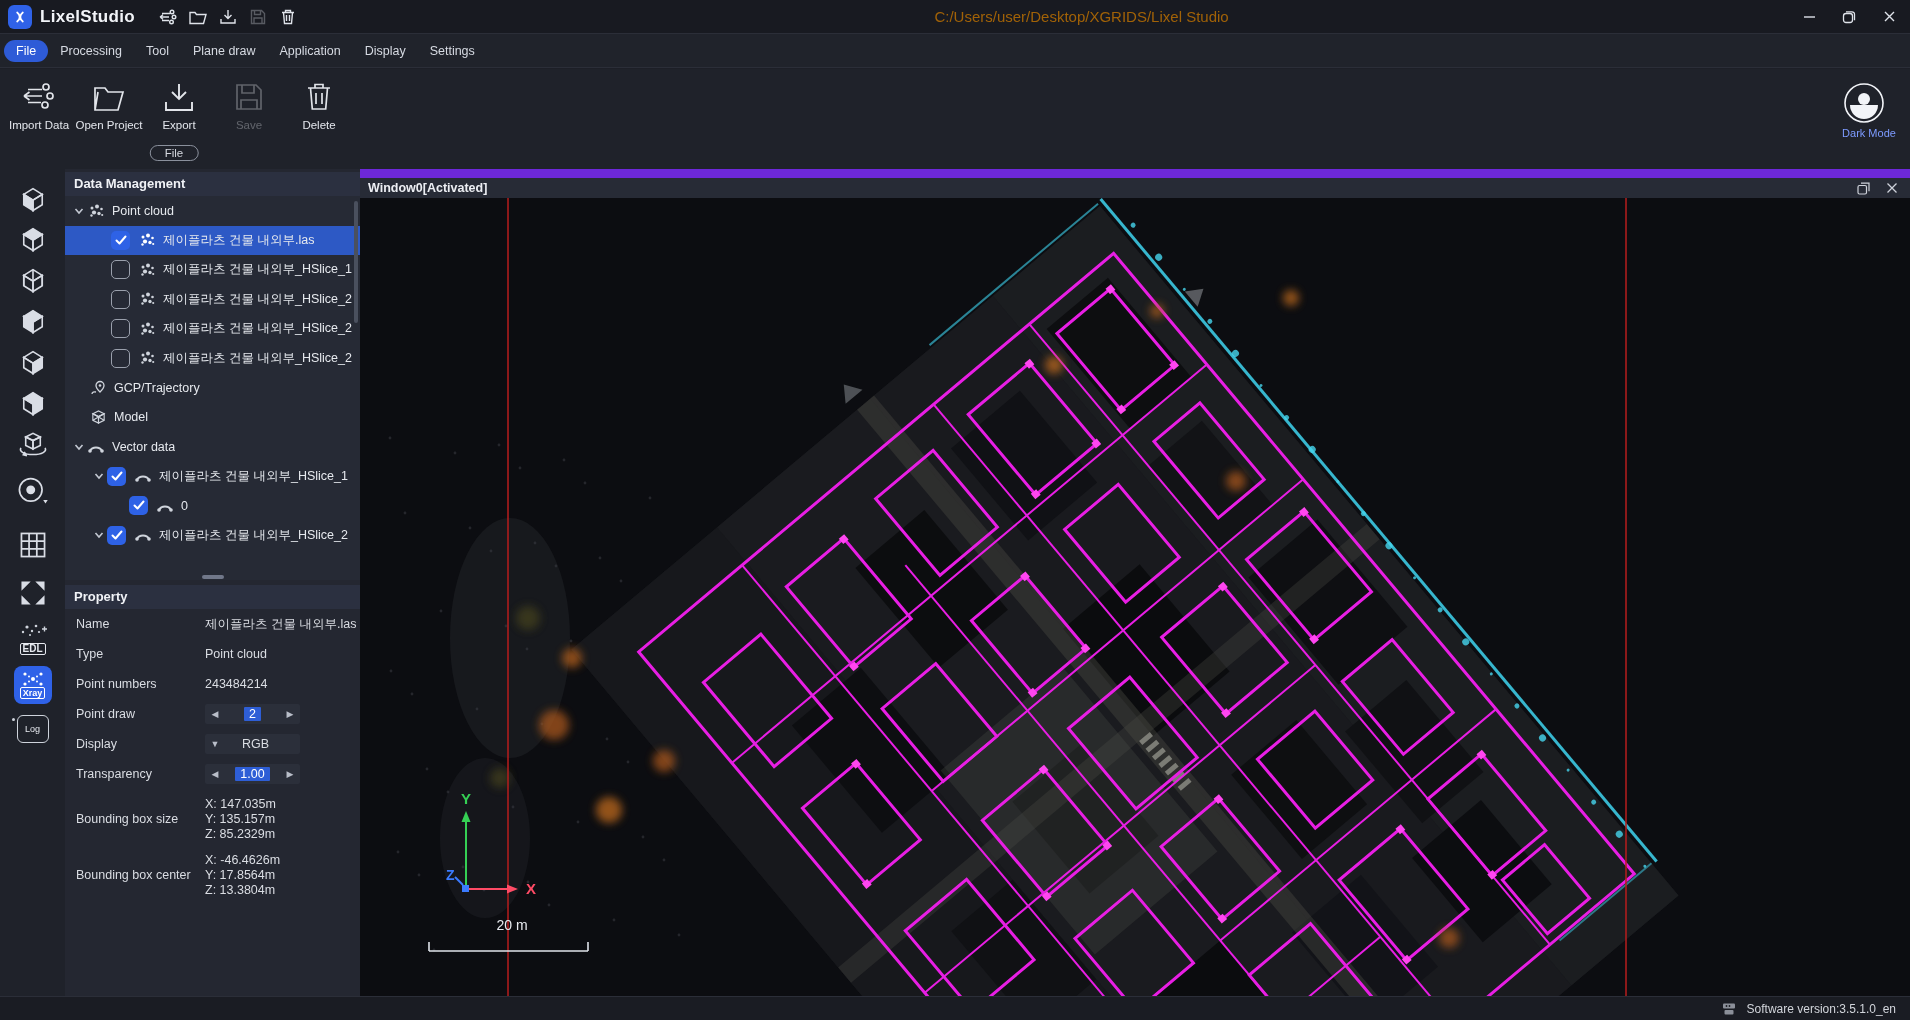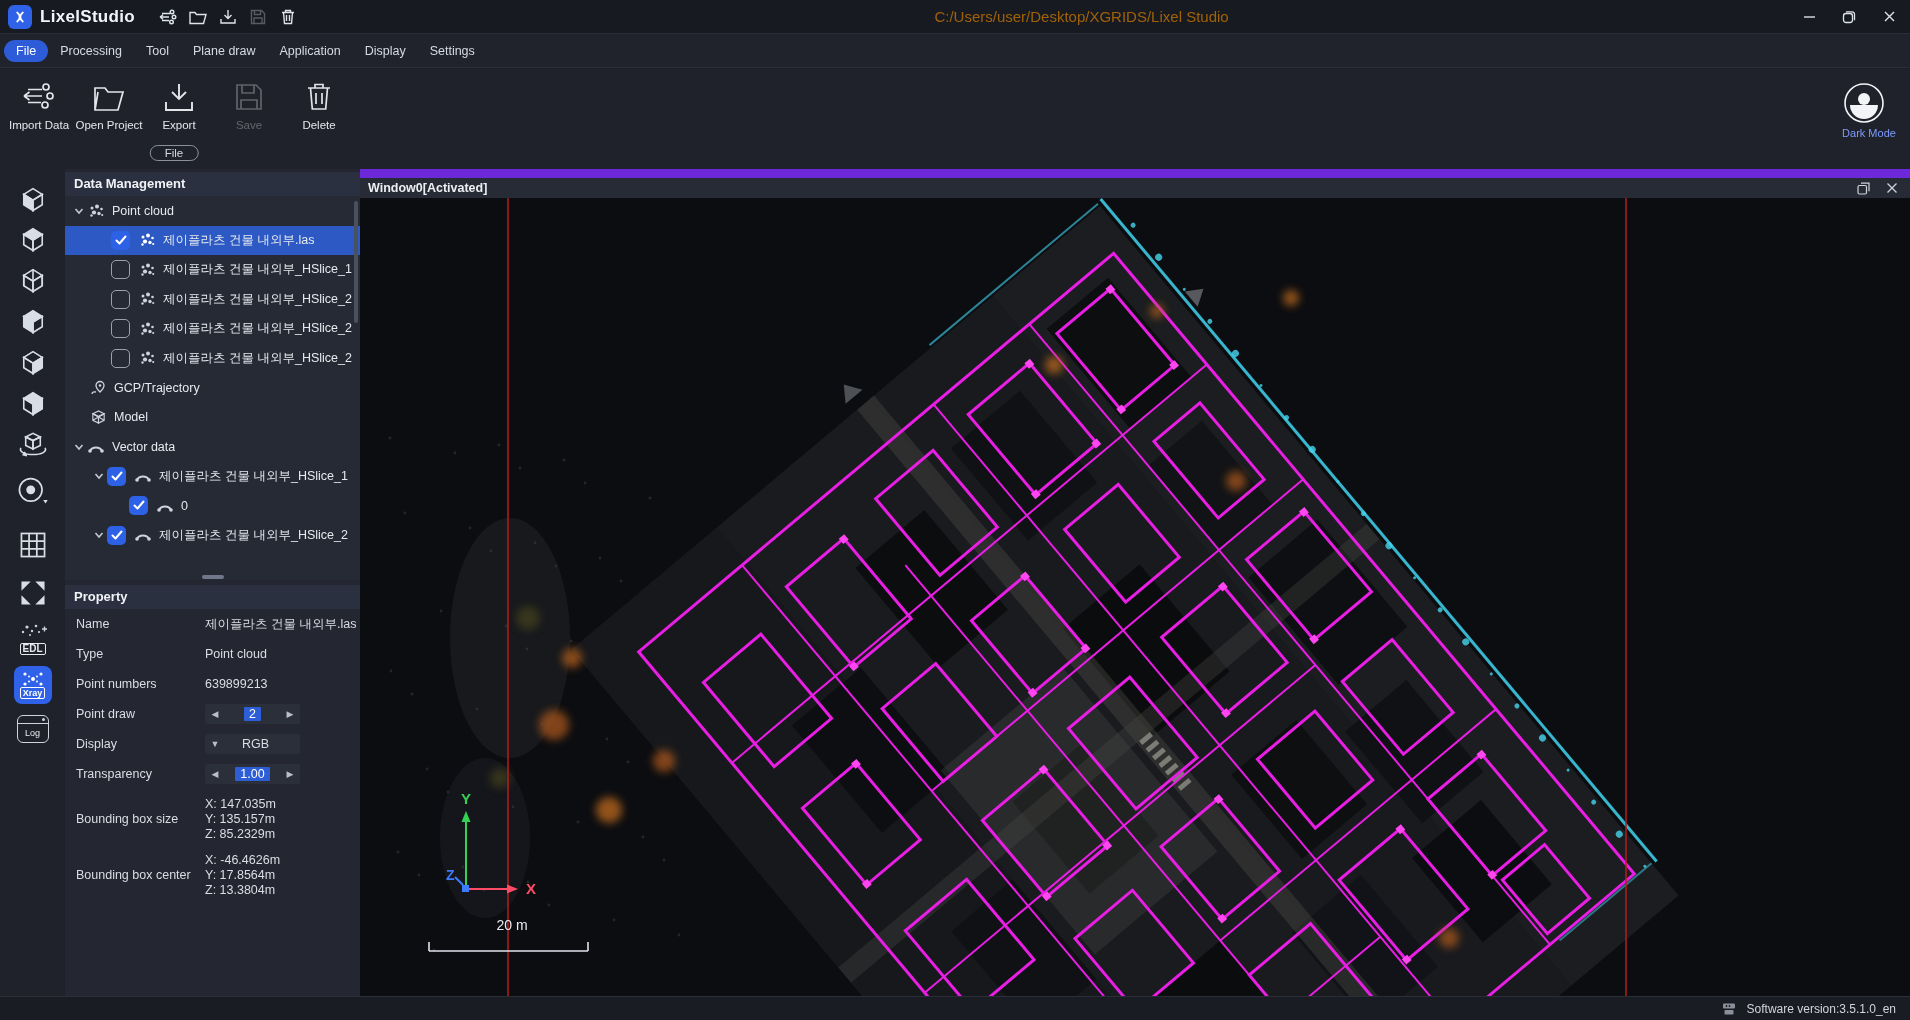--- a/index.html
+++ b/index.html
@@ -38,21 +38,21 @@
   .darkmode .dlbl{font-size:11px;color:#7d9bff;margin-top:2px;}
   
   .sidestrip{position:absolute;left:0;top:169px;width:65px;bottom:23px;background:#1f222a;}
   .tool{position:absolute;left:50%;transform:translate(-50%,-50%);cursor:pointer;}
   .xraybox{width:38px;height:38px;background:#2f62e8;border-radius:8px;display:flex;flex-direction:column;
            align-items:center;justify-content:center;}
   .xraylbl{font-size:9px;font-weight:bold;color:#fff;border:1px solid #fff;border-radius:2px;padding:0 2px;line-height:10px;}
   .edllbl{font-size:10px;font-weight:bold;color:#e7eaf0;border:1.5px solid #e7eaf0;border-radius:2px;
           padding:0 2px;line-height:10px;display:inline-block;}
   .loglbl{font-size:9px;color:#e7eaf0;line-height:10px;}
-  .logbox{width:30px;height:26px;border:1.5px solid #cfd4dc;border-radius:6px;display:flex;flex-direction:column;}
+  .logbox{width:30px;height:26px;border:1.5px solid #cfd4dc;border-radius:6px;display:flex;flex-direction:row;}
   .logtop{height:7px;border-bottom:1.5px solid #cfd4dc;position:relative;}
   .logtop:after{content:"";position:absolute;right:3px;top:2px;width:3px;height:3px;background:#cfd4dc;border-radius:50%;}
   .logbot{flex:1;display:flex;align-items:center;justify-content:center;}
   
   .panels{position:absolute;left:65px;top:169px;width:295px;bottom:23px;background:#242731;}
   .phead{position:absolute;left:0;width:100%;height:24px;background:#2b3040;font-size:13px;font-weight:bold;
          line-height:24px;padding-left:9px;box-sizing:border-box;color:#f0f2f6;}
   .tree{position:absolute;left:0;top:27px;width:100%;height:384px;background:#262a35;overflow:hidden;}
   .trow{height:29.5px;display:flex;align-items:center;font-size:12.5px;color:#e6e9ee;cursor:pointer;
         box-sizing:border-box;white-space:nowrap;overflow:hidden;}
@@ -534,21 +534,21 @@
       <div class="prow">
         <span class="plbl">Name</span>
         <span class="pval">제이플라츠 건물 내외부.las</span>
       </div>
       <div class="prow">
         <span class="plbl">Type</span>
         <span class="pval">Point cloud</span>
       </div>
       <div class="prow">
         <span class="plbl">Point numbers</span>
-        <span class="pval">639899213</span>
+        <span class="pval">243484214</span>
       </div>
       <div class="prow">
         <span class="plbl">Point draw</span>
         <div class="stepper">
           <span class="arr">◀</span>
           <span class="sval"><span>2</span></span>
           <span class="arr">▶</span>
         </div>
       </div>
       <div class="prow">

